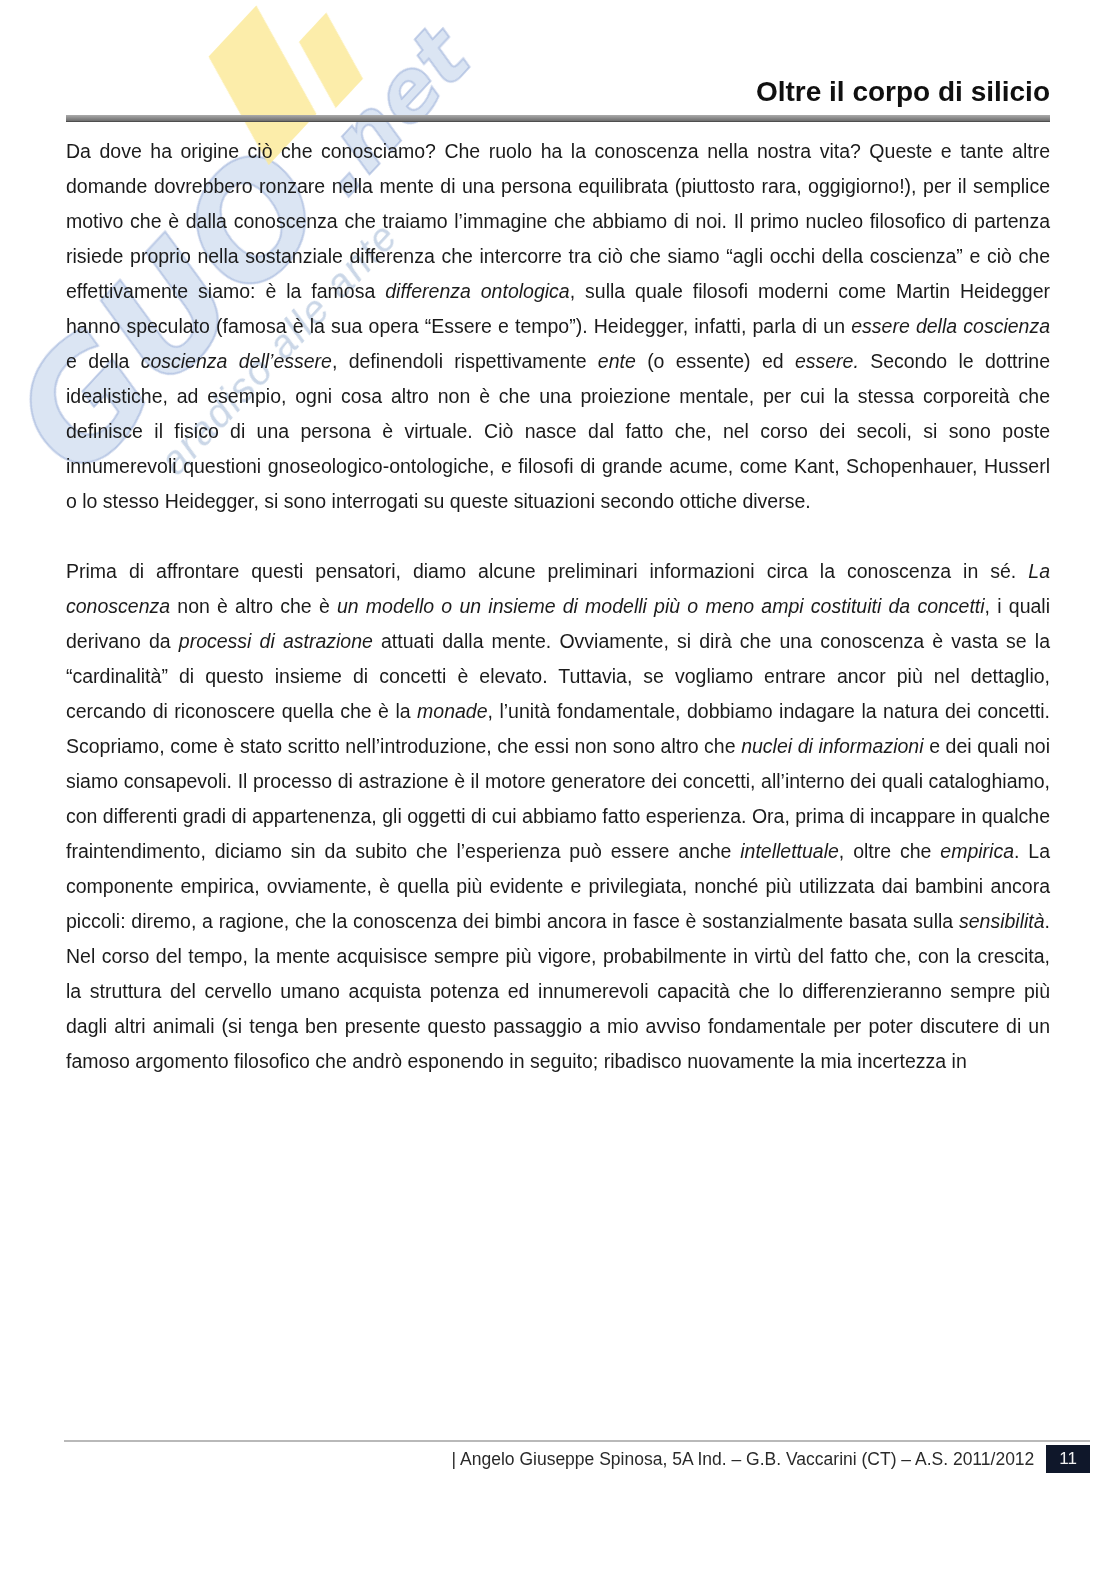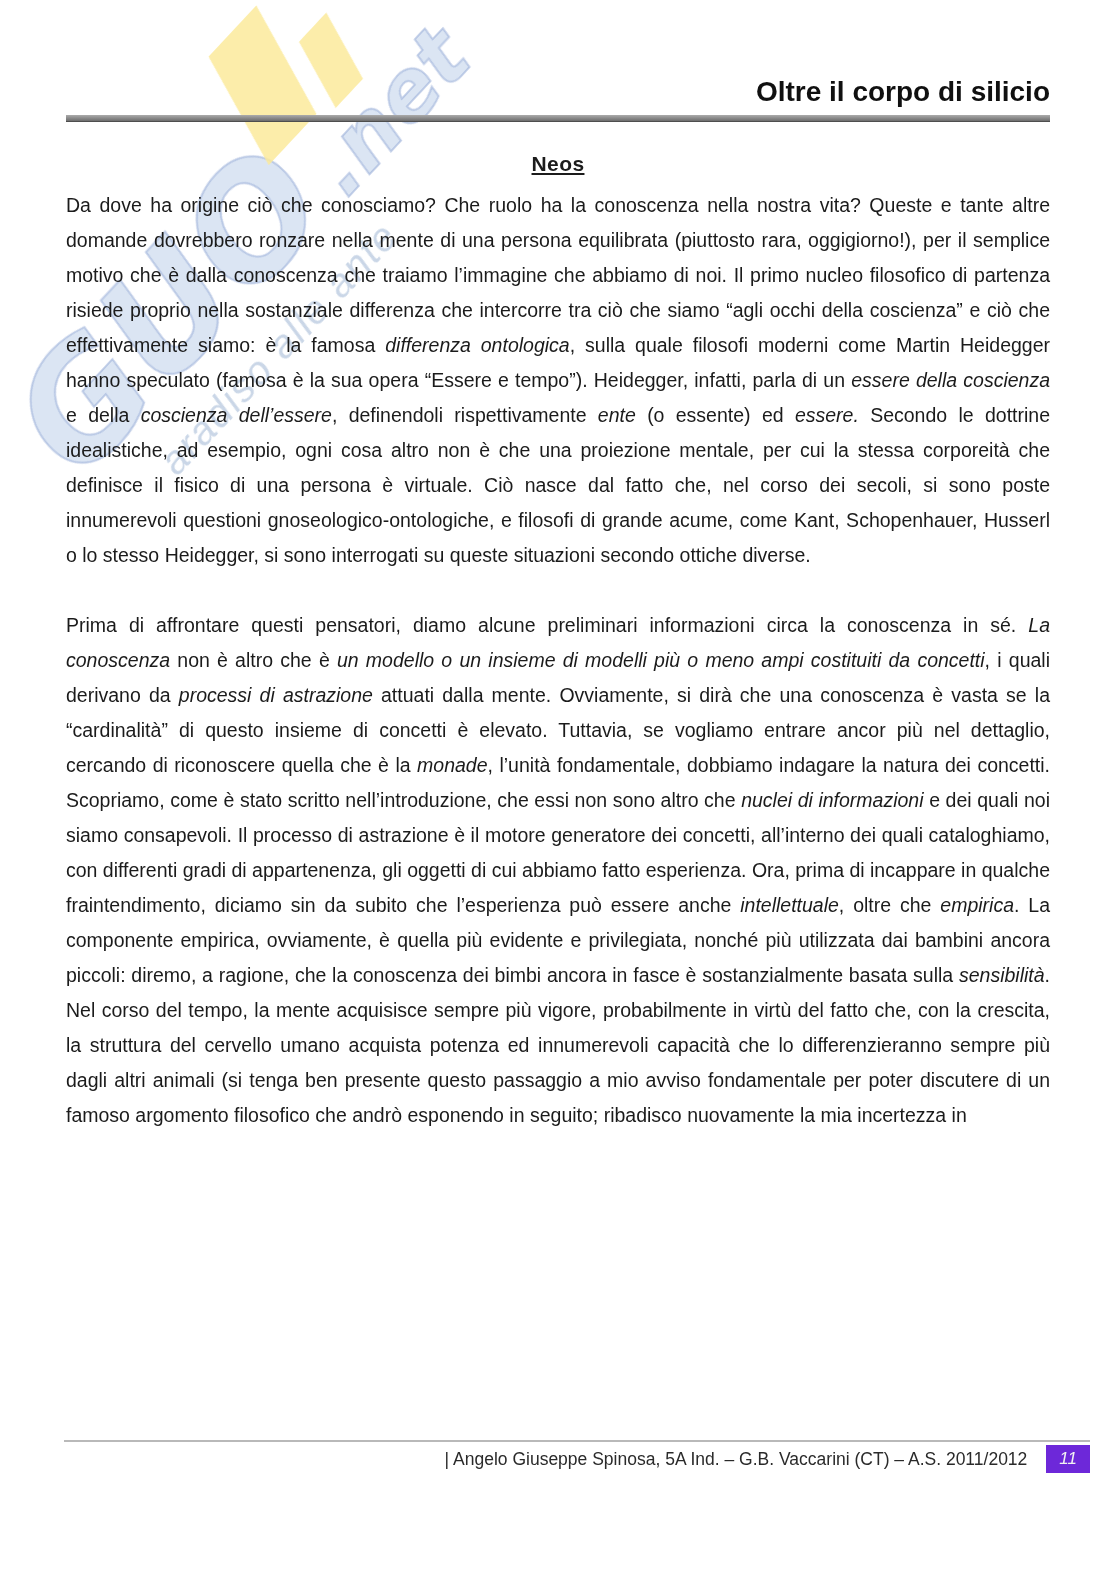--- a/index.html
+++ b/index.html
@@ -42,29 +42,28 @@
     font-size:19.5px; line-height:35px;
     text-align:justify;
     color:#1b1b1b;
   }
   .body-text em { font-style:italic; }
 
   
   .footer { position:absolute; left:64px; right:26px; top:1440px; z-index:3; }
   .footer-rule { border-top:2px solid #b9b9b9; margin-bottom:3px; }
   .footer-row {
-    display:flex; justify-content:flex-end; align-items:center; gap:19px;
+    display:flex; justify-content:flex-end; align-items:center; gap:12px;
     font-size:17.5px; color:#2a2a2a;
   }
   .page-number-box {
     display:inline-block;
-    background:#6d28d9; color:#f2f2f2;
+    background:#0f172a; color:#f2f2f2;
     padding:4px 13px;
     font-size:17px;
-    font-style:italic;
   }
 
   
   .watermark {
     position:absolute; top:130px; left:-40px; width:640px;
     transform:rotate(-47deg); transform-origin:50% 50%;
     pointer-events:none; z-index:1; opacity:0.55;
   }
   .wm-row { display:flex; align-items:flex-end; gap:16px; position:relative; }
   .wm-letters {
@@ -101,21 +100,20 @@
       <span class="wm-flash wm-flash-a"></span>
       <span class="wm-flash wm-flash-b"></span>
     </div>
     <div class="wm-tagline">aradiso alle ante</div>
   </div>
 
   <div class="content">
     <h1 class="doc-title">Oltre il corpo di silicio</h1>
     <div class="title-rule"></div>
 
-    <h2 class="section-heading">Neos</h2>
 
     <div class="body-text">
         <p><span>Da dove ha origine ciò che conosciamo? Che ruolo ha la conoscenza nella nostra vita? Queste e tante altre domande dovrebbero ronzare nella mente di una persona equilibrata (piuttosto rara, oggigiorno!), per il semplice motivo che è dalla conoscenza che traiamo l’immagine che abbiamo di noi. Il primo nucleo filosofico di partenza risiede proprio nella sostanziale differenza che intercorre tra ciò che siamo “agli occhi della coscienza” e ciò che effettivamente siamo: è la famosa </span><em>differenza ontologica</em><span>, sulla quale filosofi moderni come Martin Heidegger hanno speculato (famosa è la sua opera “Essere e tempo”). Heidegger, infatti, parla di un </span><em>essere della coscienza</em><span> e della </span><em>coscienza dell’essere</em><span>, definendoli rispettivamente </span><em>ente</em><span> (o essente) ed </span><em>essere.</em><span> Secondo le dottrine idealistiche, ad esempio, ogni cosa altro non è che una proiezione mentale, per cui la stessa corporeità che definisce il fisico di una persona è virtuale. Ciò nasce dal fatto che, nel corso dei secoli, si sono poste innumerevoli questioni gnoseologico-ontologiche, e filosofi di grande acume, come Kant, Schopenhauer, Husserl o lo stesso Heidegger, si sono interrogati su queste situazioni secondo ottiche diverse.</span></p>
         <p><span>Prima di affrontare questi pensatori, diamo alcune preliminari informazioni circa la conoscenza in sé. </span><em>La conoscenza</em><span> non è altro che è </span><em>un modello o un insieme di modelli più o meno ampi costituiti da concetti</em><span>, i quali derivano da </span><em>processi di astrazione</em><span> attuati dalla mente. Ovviamente, si dirà che una conoscenza è vasta se la “cardinalità” di questo insieme di concetti è elevato. Tuttavia, se vogliamo entrare ancor più nel dettaglio, cercando di riconoscere quella che è la </span><em>monade</em><span>, l’unità fondamentale, dobbiamo indagare la natura dei concetti. Scopriamo, come è stato scritto nell’introduzione, che essi non sono altro che </span><em>nuclei di informazioni</em><span> e dei quali noi siamo consapevoli. Il processo di astrazione è il motore generatore dei concetti, all’interno dei quali cataloghiamo, con differenti gradi di appartenenza, gli oggetti di cui abbiamo fatto esperienza. Ora, prima di incappare in qualche fraintendimento, diciamo sin da subito che l’esperienza può essere anche </span><em>intellettuale</em><span>, oltre che </span><em>empirica</em><span>. La componente empirica, ovviamente, è quella più evidente e privilegiata, nonché più utilizzata dai bambini ancora piccoli: diremo, a ragione, che la conoscenza dei bimbi ancora in fasce è sostanzialmente basata sulla </span><em>sensibilità</em><span>. Nel corso del tempo, la mente acquisisce sempre più vigore, probabilmente in virtù del fatto che, con la crescita, la struttura del cervello umano acquista potenza ed innumerevoli capacità che lo differenzieranno sempre più dagli altri animali (si tenga ben presente questo passaggio a mio avviso fondamentale per poter discutere di un famoso argomento filosofico che andrò esponendo in seguito; ribadisco nuovamente la mia incertezza in</span></p>
       </div>
   </div>
 
   <div class="footer">
     <div class="footer-rule"></div>
     <div class="footer-row">

